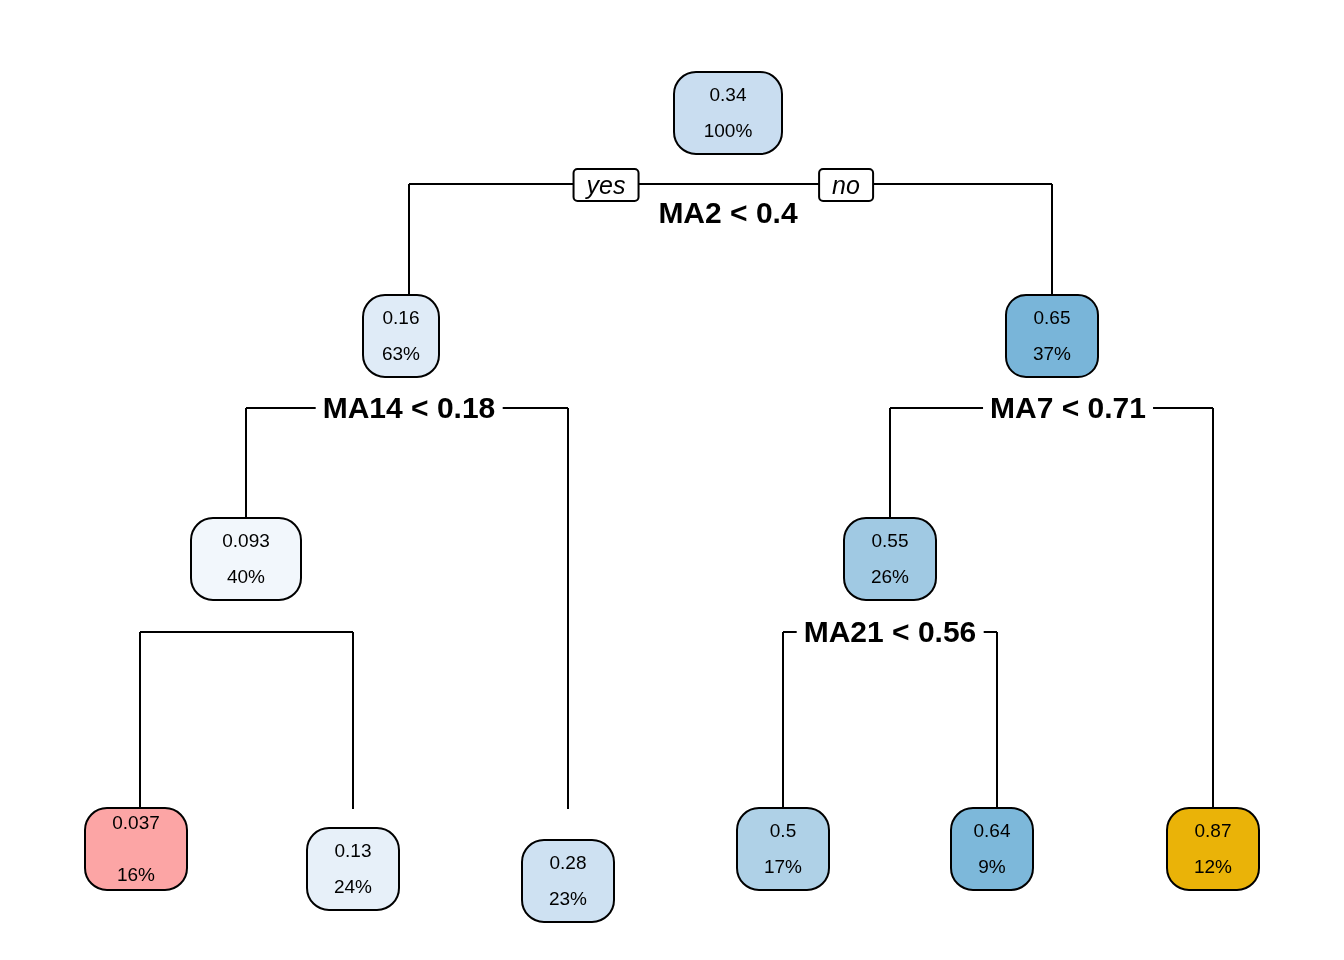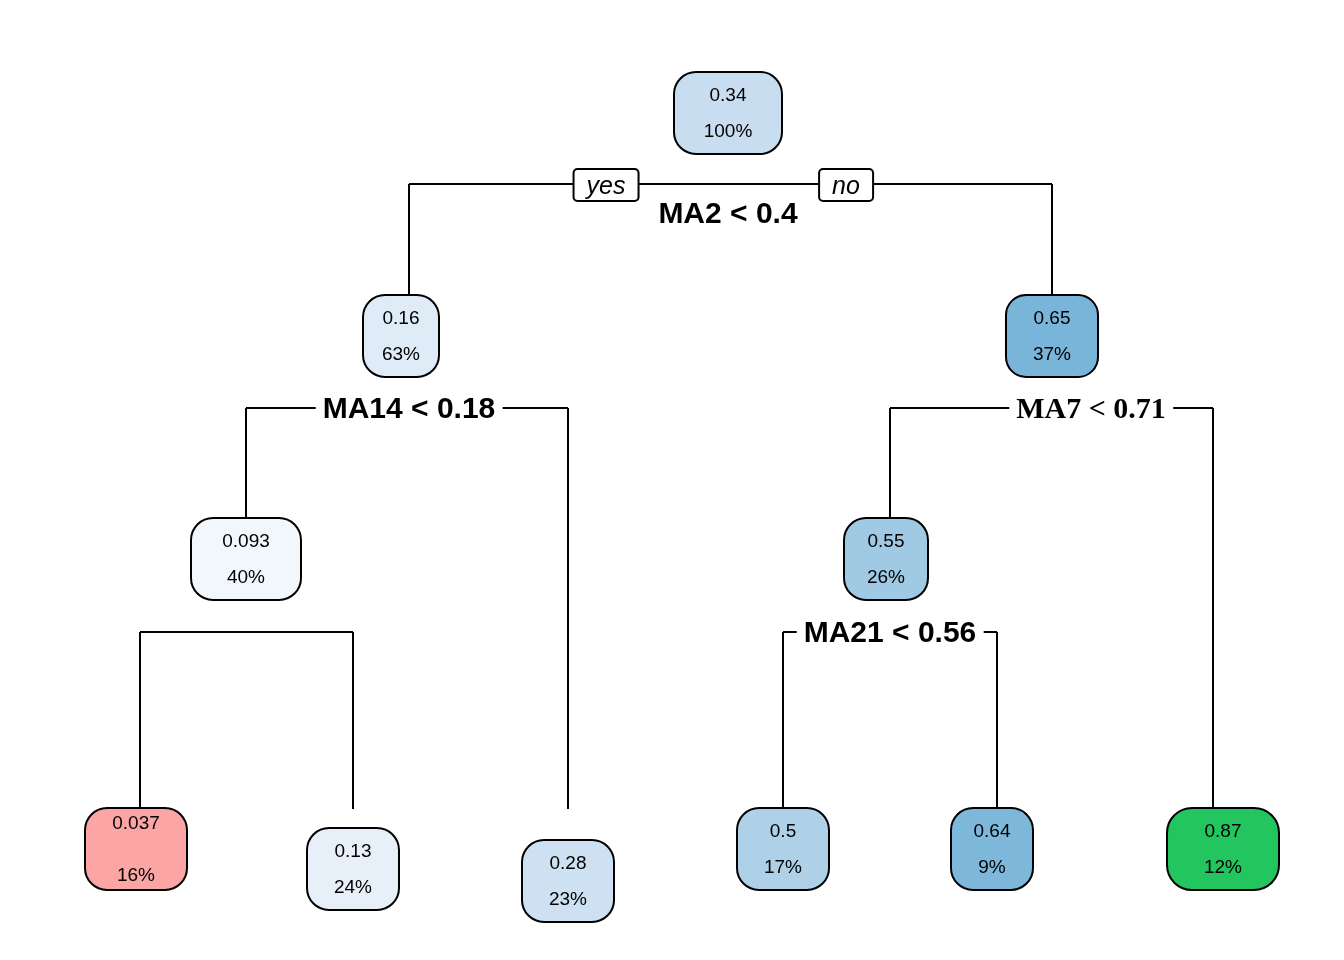--- a/index.html
+++ b/index.html
@@ -104,28 +104,28 @@
     <div>0.16</div>
     <div>63%</div>
   </div>
 
   <div class="node" style="left: 1005px; top: 294px; width: 94px; background-color: rgb(121, 181, 217); border-radius: 21px;">
     <div>0.65</div>
     <div>37%</div>
   </div>
 
   <div class="split" style="left:409px;top:408px;">MA14 &lt; 0.18</div>
-  <div class="split" style="left:1091px;top:408px;font-family:Liberation Serif, serif;">MA7 &lt; 0.71</div>
+  <div class="split" style="left:1068px;top:408px;">MA7 &lt; 0.71</div>
 
   <div class="node" style="left: 190px; top: 517px; width: 112px; background-color: rgb(242, 247, 252);">
     <div>0.093</div>
     <div>40%</div>
   </div>
 
-  <div class="node" style="left: 843px; top: 517px; width: 86px; background-color: rgb(160, 201, 227);">
+  <div class="node" style="left: 843px; top: 517px; width: 94px; background-color: rgb(160, 201, 227);">
     <div>0.55</div>
     <div>26%</div>
   </div>
 
   <div class="split" style="left:890px;top:632px;">MA21 &lt; 0.56</div>
 
   <div class="node" style="left: 84px; top: 807px; width: 104px; background-color: #fca5a5; gap: 16px;">
     <div>0.037</div>
     <div>16%</div>
   </div>
@@ -143,18 +143,18 @@
   <div class="node" style="left: 736px; top: 807px; width: 94px; background-color: rgb(175, 209, 231);">
     <div>0.5</div>
     <div>17%</div>
   </div>
 
   <div class="node" style="left: 950px; top: 807px; width: 84px; background-color: rgb(125, 184, 218);">
     <div>0.64</div>
     <div>9%</div>
   </div>
 
-  <div class="node" style="left: 1166px; top: 807px; width: 114px; background-color: #22c55e; border-radius: 26px;">
+  <div class="node" style="left: 1166px; top: 807px; width: 94px; background-color: #eab308;">
     <div>0.87</div>
     <div>12%</div>
   </div>
 
 </div>
 
 </body></html>

